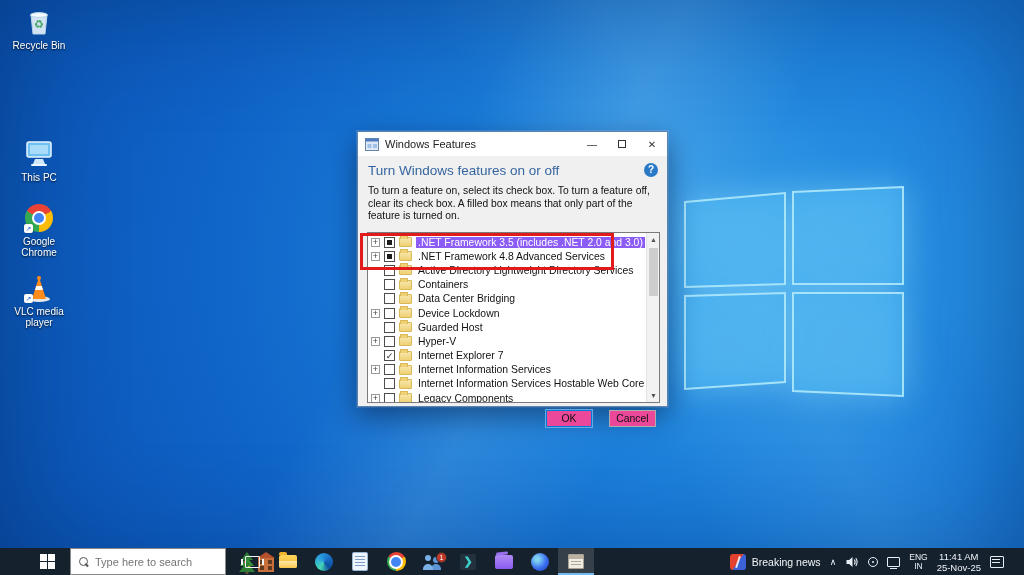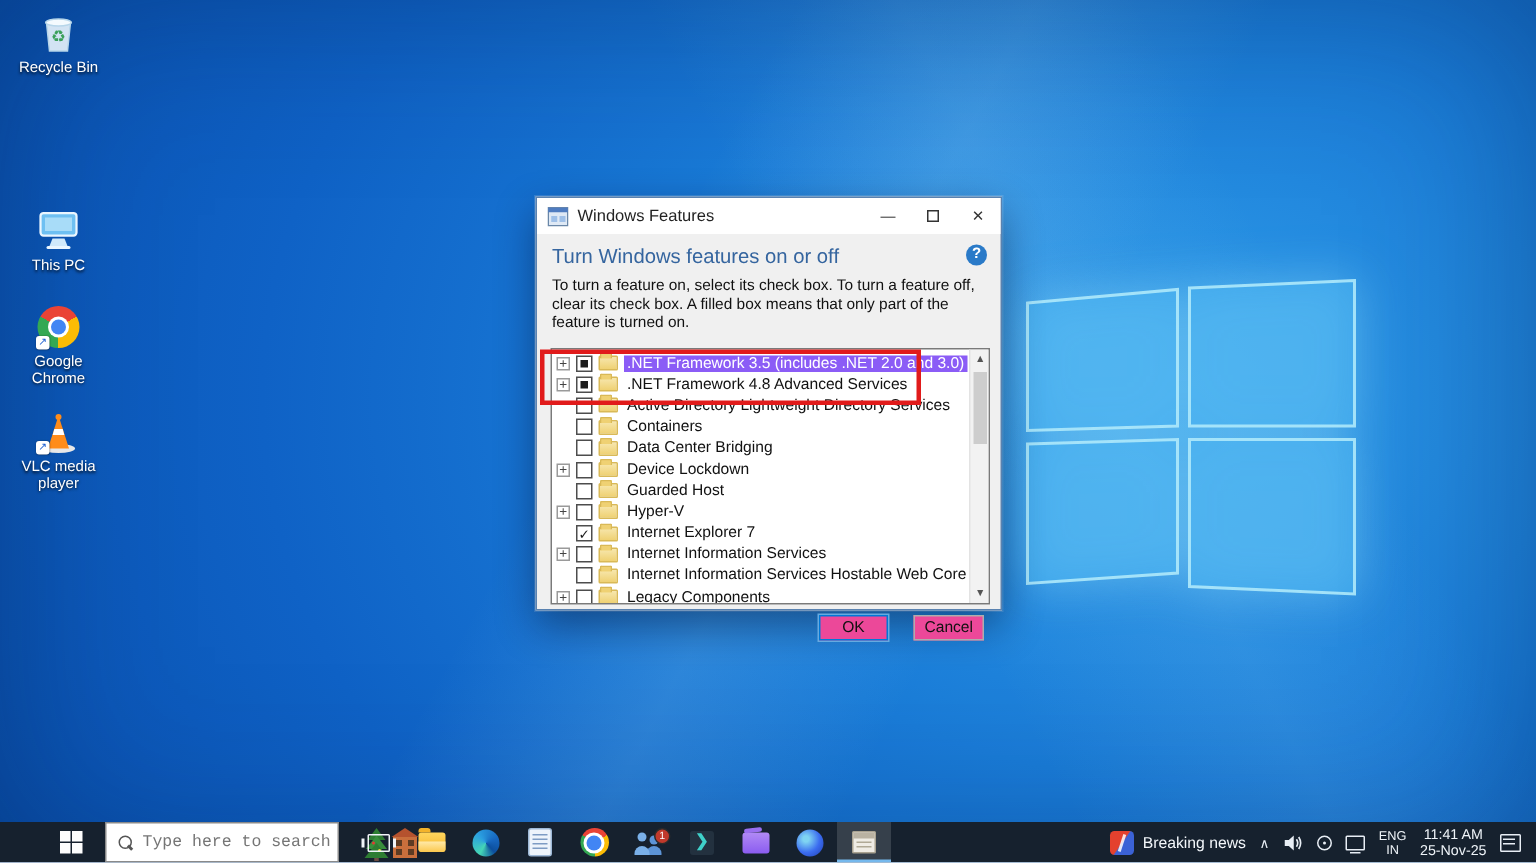--- a/index.html
+++ b/index.html
@@ -56,27 +56,27 @@
 
   
   .taskbar { position:absolute; left:0; bottom:0; width:1024px; height:27px; background:#16212e; display:flex; align-items:center; color:#e8eef5; }
   .startbtn { width:46px; height:27px; display:flex; align-items:center; justify-content:center; margin-left:24px; }
   .winglyph { width:15px; height:15px; display:grid; grid-template-columns:7px 7px; grid-template-rows:7px 7px; gap:1px; }
   .winglyph span { background:#fdfdfd; }
   .searchbox { width:156px; height:27px; background:#fff; border:1px solid #8a8a8a; display:flex; align-items:center; position:relative; }
   .mag { width:10px; height:10px; margin:0 6px 0 8px; position:relative; flex:none; }
   .mag::before { content:""; position:absolute; left:0; top:0; width:7px; height:7px; border:1.4px solid #555; border-radius:50%; }
   .mag::after { content:""; position:absolute; left:6.5px; top:6.5px; width:4px; height:1.6px; background:#555; transform:rotate(45deg); transform-origin:0 0; }
-  .searchbox input { border:none; outline:none; flex:1; font-size:11px; color:#444; font-family:Liberation Mono, monospace; background:transparent; }
+  .searchbox input { border:none; outline:none; flex:1; font-size:11px; color:#444; font-family:Liberation Sans, sans-serif; background:transparent; }
   .festive { width:40px; height:24px; flex:none; margin-right:2px; }
   .tb-icons { display:flex; height:27px; margin-left:8px; }
   .tbi { width:36px; height:27px; display:flex; align-items:center; justify-content:center; position:relative; }
   .tbi.active { background:rgba(255,255,255,.14); box-shadow: inset 0 -2px 0 #76b9ed; }
   .badge { position:absolute; right:3px; top:4px; min-width:11px; height:11px; border-radius:50%; background:#c0392b; border:1px solid #2b2b2b; color:#fff; font-size:7px; line-height:10px; text-align:center; }
-  .tray { margin-left:auto; display:flex; align-items:center; gap:9px; padding-right:10px; height:27px;border-radius:12px; }
+  .tray { margin-left:auto; display:flex; align-items:center; gap:9px; padding-right:20px; height:27px;border-radius:12px; }
   .newswrap { display:flex; align-items:center; gap:6px; }
   .newsic { width:16px; height:16px; border-radius:3px; background:linear-gradient(125deg,#e4412e 0 48%,#3b62d6 52% 100%); position:relative; overflow:hidden; }
   .newsic::after { content:""; position:absolute; left:7px; top:2px; width:2px; height:12px; background:rgba(255,255,255,.85); transform:rotate(18deg); }
   .newslbl { font-size:10.5px; color:#f2f6fa; }
   .chev { font-size:9px; color:#e8eef5; }
   .lang { font-size:8.5px; line-height:9px; text-align:center; color:#eef3f8; }
   .clock { font-size:9.5px; line-height:11px; text-align:center; color:#eef3f8; }
   .trayic { display:flex; align-items:center; justify-content:center; }
   .actionc { width:14px; height:12px; border:1.3px solid #e8eef5; border-radius:1px; position:relative; }
   .actionc::before { content:""; position:absolute; left:1px; top:2px; width:8px; height:1.2px; background:#e8eef5; box-shadow:0 3px 0 #e8eef5; }

